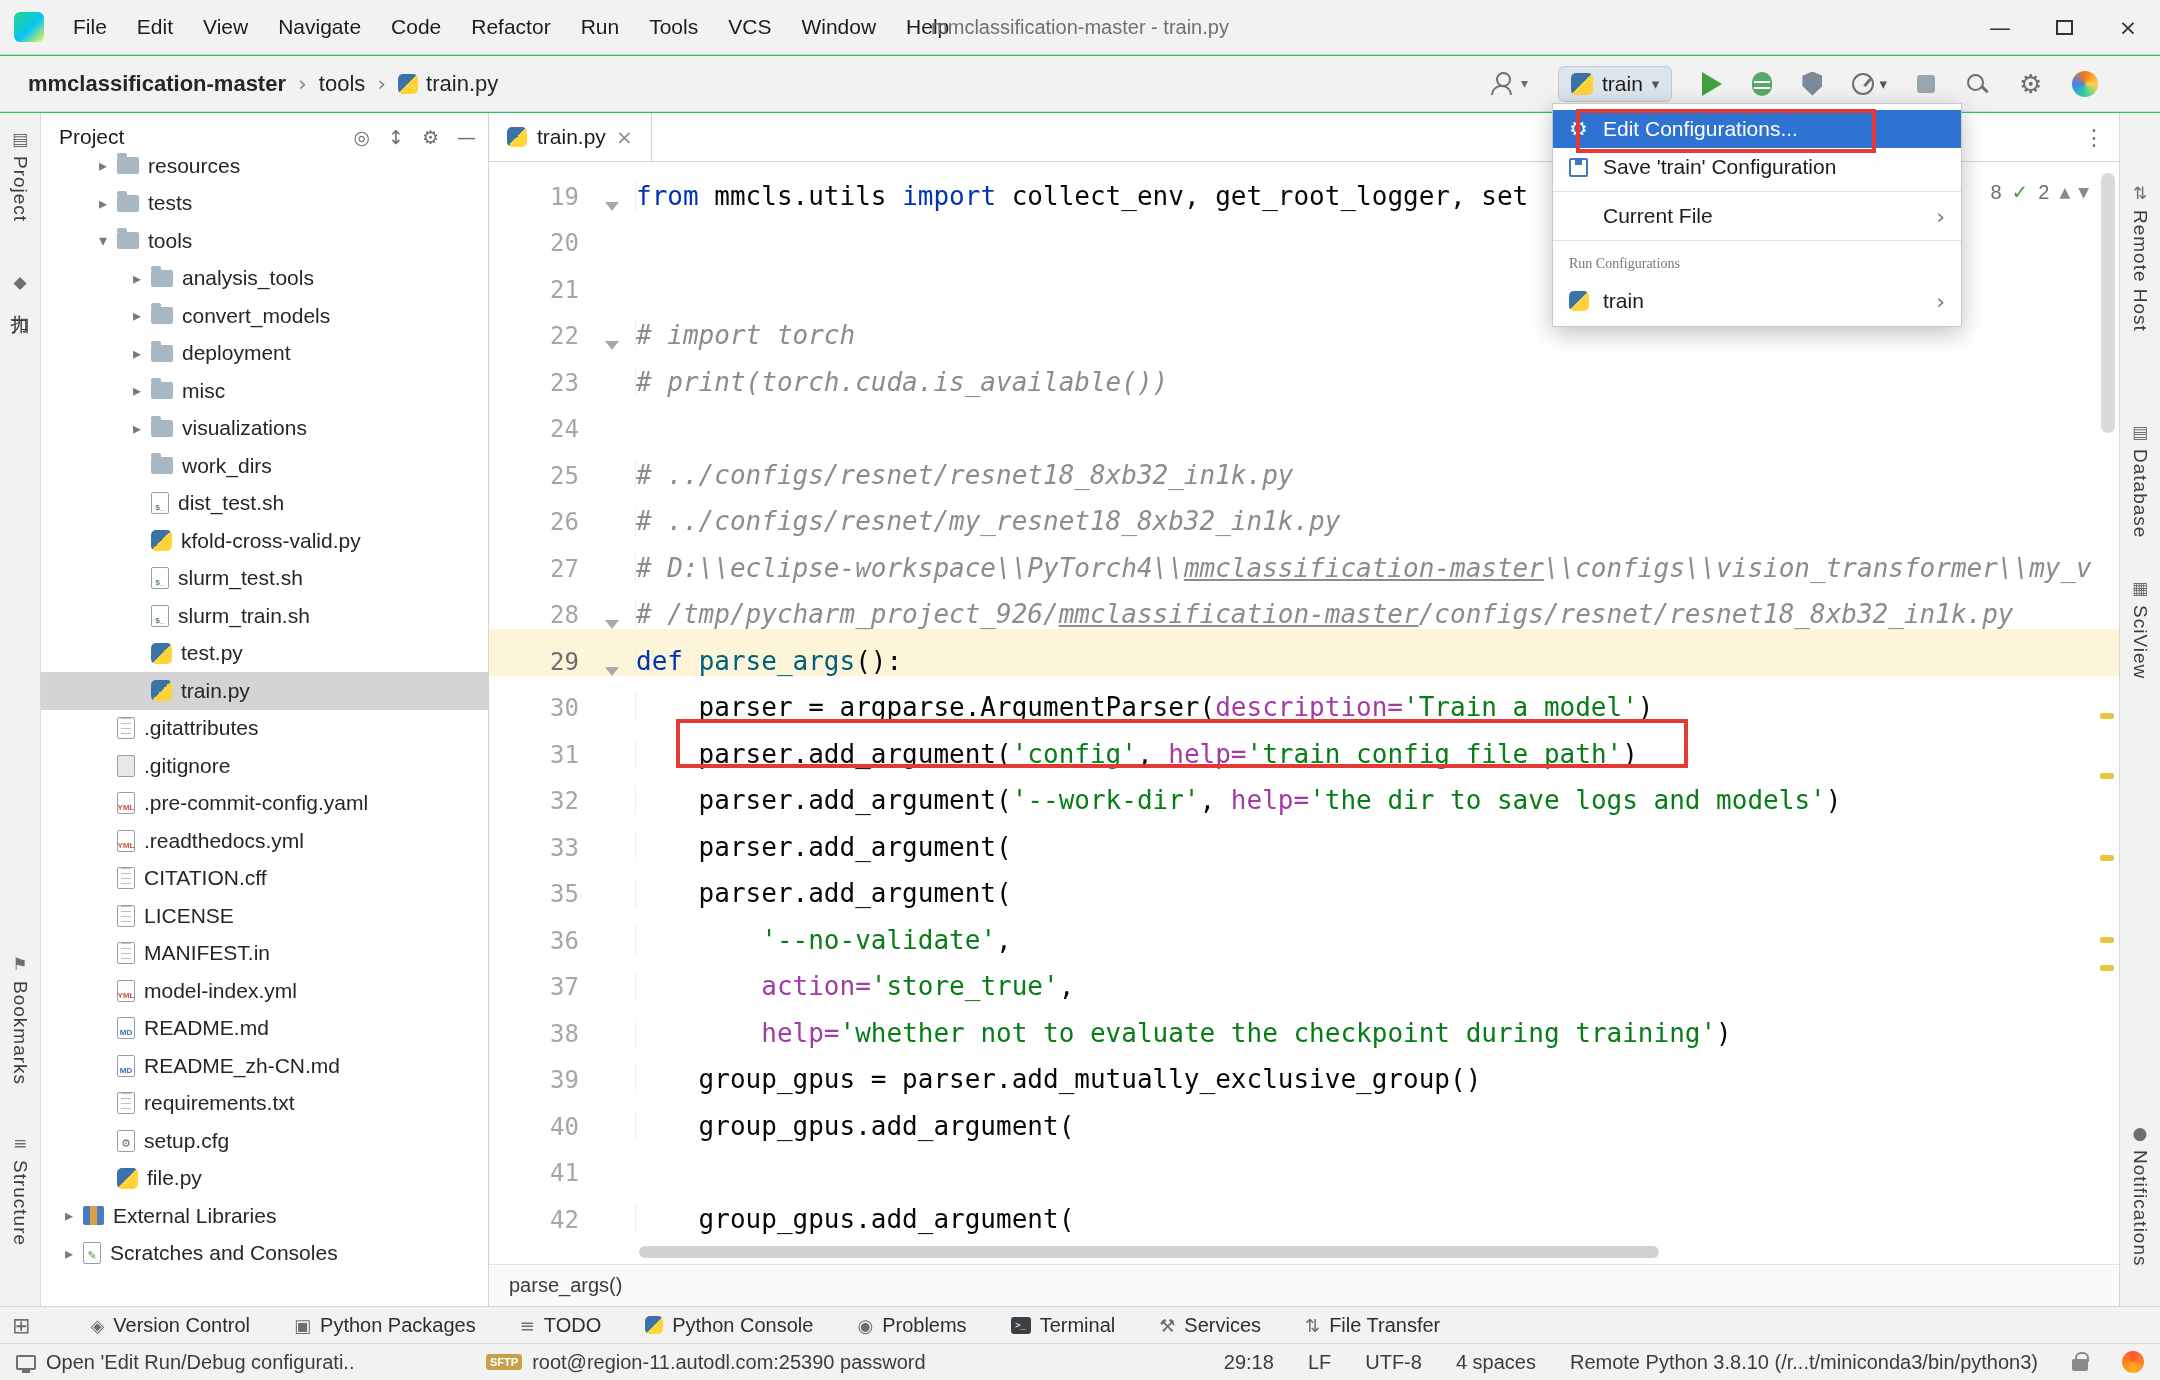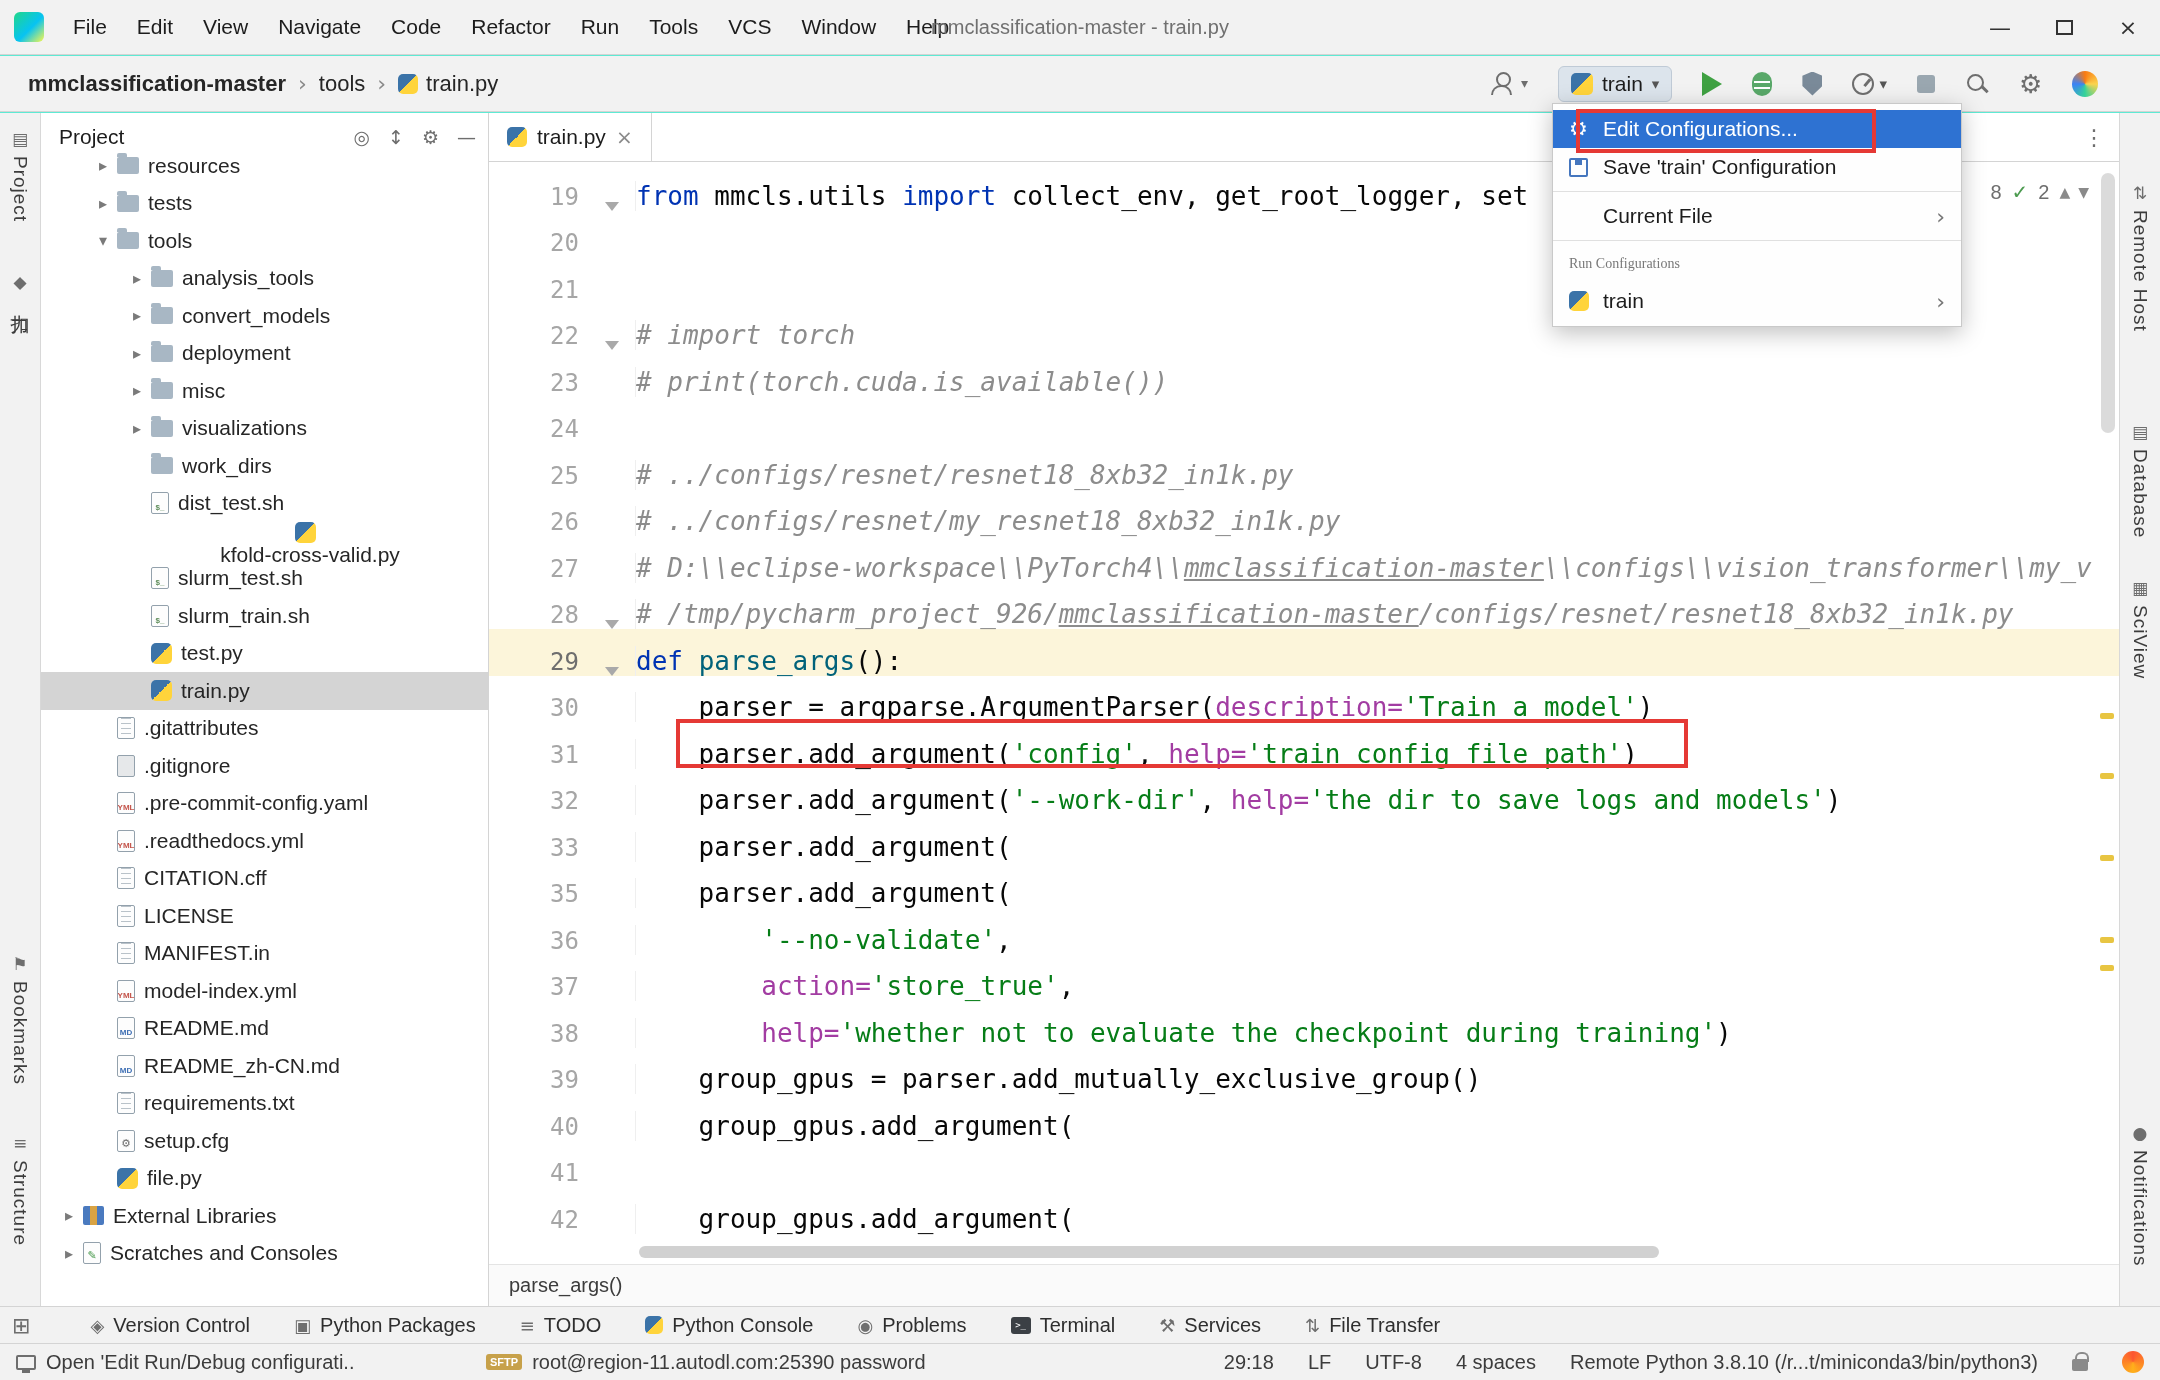--- a/index.html
+++ b/index.html
@@ -1,18 +1,18 @@
 <!DOCTYPE html>
 <html><head>
 <meta charset="utf-8">
 <style>
   * { box-sizing: border-box; }
   html,body { margin:0; padding:0; width:2160px; height:1380px; overflow:hidden;
               font-family:"Liberation Sans",sans-serif; background:#fff; }
-  #root { position:relative; width:2160px; height:1380px; background:#5eead4; }
+  #root { position:relative; width:2160px; height:1380px; background:#22c55e; }
 
   
   .titlebar { position:absolute; top:0; left:0; right:0; height:55px; background:#F2F2F2;
               border-bottom:1px solid #D4D4D4; display:flex; align-items:center; }
   .app-logo { width:30px; height:30px; margin:0 14px 0 14px; border-radius:6px;
               background:linear-gradient(135deg,#21D789 0%,#07C3F2 55%,#FCF84A 100%); }
   .menubar { display:flex; align-items:center; height:100%; }
   .menu-item { padding:0 15px; font-size:21px; color:#1C1C1C; height:100%; display:flex; align-items:center; cursor:default; }
   .win-title { position:absolute; left:50%; transform:translateX(-50%); font-size:20px; color:#707070; white-space:nowrap; }
   .win-controls { position:absolute; right:0; top:0; height:55px; display:flex; }
@@ -352,21 +352,21 @@
         <div class="tree-row" style="padding-left: 82px;">
     <span class="chev"></span>
     <span class="ic ic-folder"></span>
     <span class="tlabel">work_dirs</span>
   </div>
         <div class="tree-row" style="padding-left: 82px;">
     <span class="chev"></span>
     <span class="ic ic-doc ic-shell"></span>
     <span class="tlabel">dist_test.sh</span>
   </div>
-        <div class="tree-row" style="padding-left: 82px; flex-direction: column;">
+        <div class="tree-row" style="padding-left: 82px;">
     <span class="chev"></span>
     <span class="ic ic-python"></span>
     <span class="tlabel">kfold-cross-valid.py</span>
   </div>
         <div class="tree-row" style="padding-left: 82px;">
     <span class="chev"></span>
     <span class="ic ic-doc ic-shell"></span>
     <span class="tlabel">slurm_test.sh</span>
   </div>
         <div class="tree-row" style="padding-left: 82px;">

